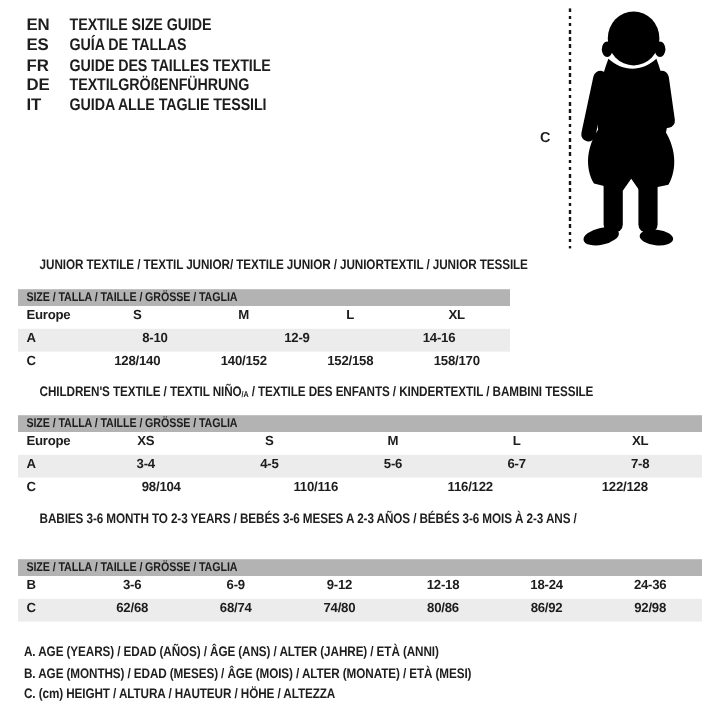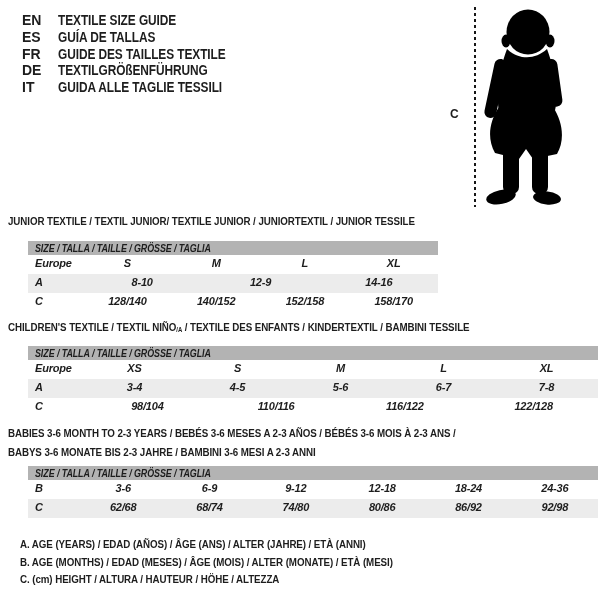--- a/index.html
+++ b/index.html
@@ -10,26 +10,26 @@
   
   .lang{position:absolute;left:22px;top:12px;}
   .lang-row{display:flex;height:16.8px;line-height:16.8px;font-size:14px;}
   .lang-code{width:36px;flex:0 0 36px;}
   
   .dash-line{position:absolute;left:474px;top:7px;width:2px;height:200px;
              background-image:repeating-linear-gradient(to bottom,#161616 0 3px,transparent 3px 6px);}
   .fig-label{position:absolute;left:450px;top:107px;font-size:12px;}
   .baby{position:absolute;left:479px;top:7px;}
   
-  .tbl-title{position:absolute;left:8px;font-size:11.5px;line-height:14px;}
+  .tbl-title{position:absolute;left:33px;font-size:11.5px;line-height:14px;text-align:right;}
   #t1-title{top:214px;}
   #t2-title{top:320px;}
   #t3-title{top:424px;line-height:18.8px;}
   .sub{font-size:7px;vertical-align:-1px;}
-  .tbl{position:absolute;left:28px;font-size:11px;letter-spacing:-0.2px;font-style:italic;}
+  .tbl{position:absolute;left:15px;font-size:11px;letter-spacing:-0.2px;}
   #t1{top:241px;width:410px;}
   #t2{top:346px;width:570px;}
   #t3{top:466px;width:570px;}
   .band{height:14px;line-height:14.5px;background:#b3b3b3;font-size:10.5px;padding-left:7px;
         box-sizing:border-box;}
   .trow{display:flex;height:19px;line-height:17px;}
   .trow.shaded{background:#ececec;}
   .cell{flex:1;text-align:center;}
   .cell.lab{flex:0 0 55px;text-align:left;padding-left:7px;box-sizing:border-box;}
   #t3 .cell.lab{flex-basis:52px;}
@@ -138,21 +138,20 @@
       <span class="cell lab">C</span>
       <span class="cell">98/104</span>
       <span class="cell">110/116</span>
       <span class="cell">116/122</span>
       <span class="cell">122/128</span>
     </div>
   </div>
 
   <div class="tbl-title" id="t3-title">
     <div><span class="cond">BABIES 3-6 MONTH TO 2-3 YEARS / BEBÉS 3-6 MESES A 2-3 AÑOS / BÉBÉS 3-6 MOIS À 2-3 ANS /</span></div>
-    <div><span class="cond">BABYS 3-6 MONATE BIS 2-3 JAHRE / BAMBINI 3-6 MESI A 2-3 ANNI</span></div>
   </div>
   <div class="tbl" id="t3">
     <div class="band">
       <span class="cond">SIZE / TALLA / TAILLE / GRÖSSE / TAGLIA</span>
     </div>
     <div class="trow">
       <span class="cell lab">B</span>
       <span class="cell">3-6</span>
       <span class="cell">6-9</span>
       <span class="cell">9-12</span>

